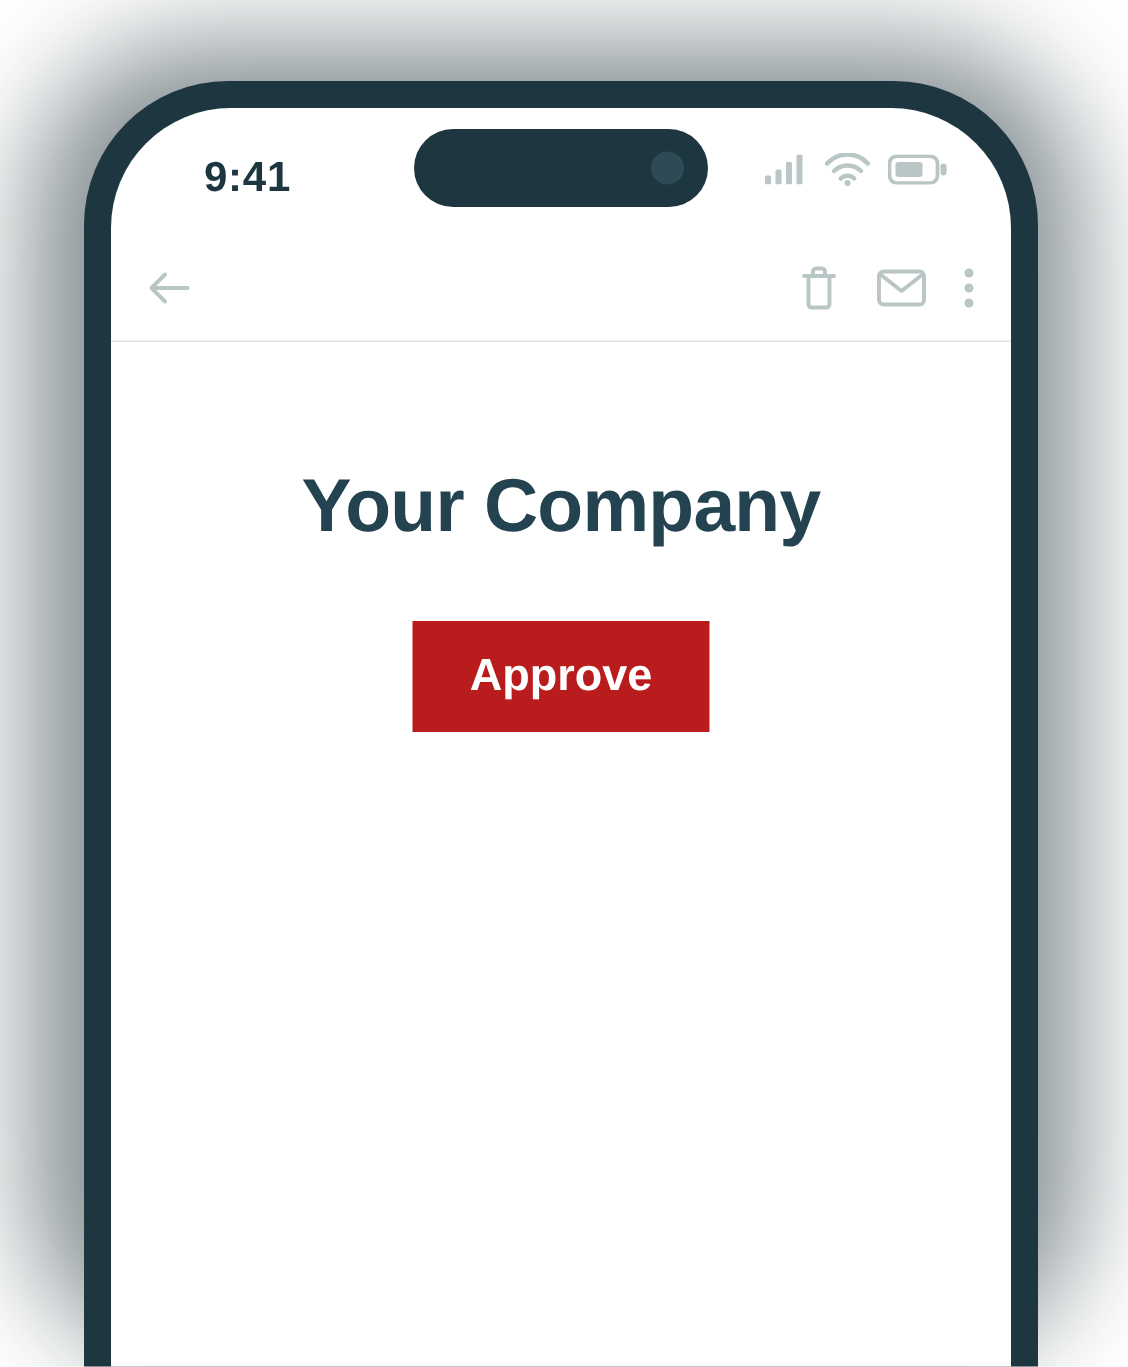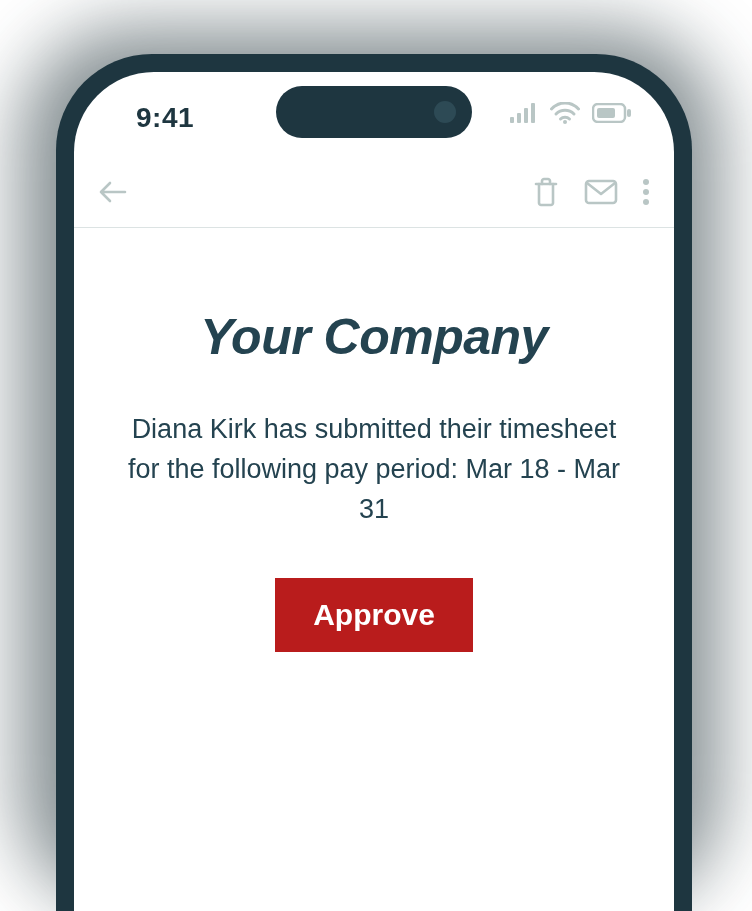--- a/index.html
+++ b/index.html
@@ -91,21 +91,20 @@
     .email-body {
       padding-top: 80px;
       text-align: center;
       color: #244350;
     }
     .company {
       font-size: 50px;
       font-weight: 800;
       color: #244350;
       letter-spacing: -0.5px;
-      font-style: italic;
     }
     .subject {
       margin-top: 6px;
       font-size: 29px;
       font-weight: 400;
       color: #244350;
     }
     .message {
       margin: 44px auto 0;
       max-width: 500px;
@@ -193,19 +192,18 @@
               <circle cx="4" cy="4" r="3" fill="#b9c6c5"></circle>
               <circle cx="4" cy="14" r="3" fill="#b9c6c5"></circle>
               <circle cx="4" cy="24" r="3" fill="#b9c6c5"></circle>
             </svg>
           </span>
         </div>
       </div>
 
       <div class="email-body">
         <div class="company">Your Company</div>
-        <div class="message">Diana Kirk has submitted their timesheet for the following pay period: Mar 18 - Mar 31</div>
         <button class="approve">Approve</button>
       </div>
 
     </div>
   </div>
 </div>
 
 </body></html>

